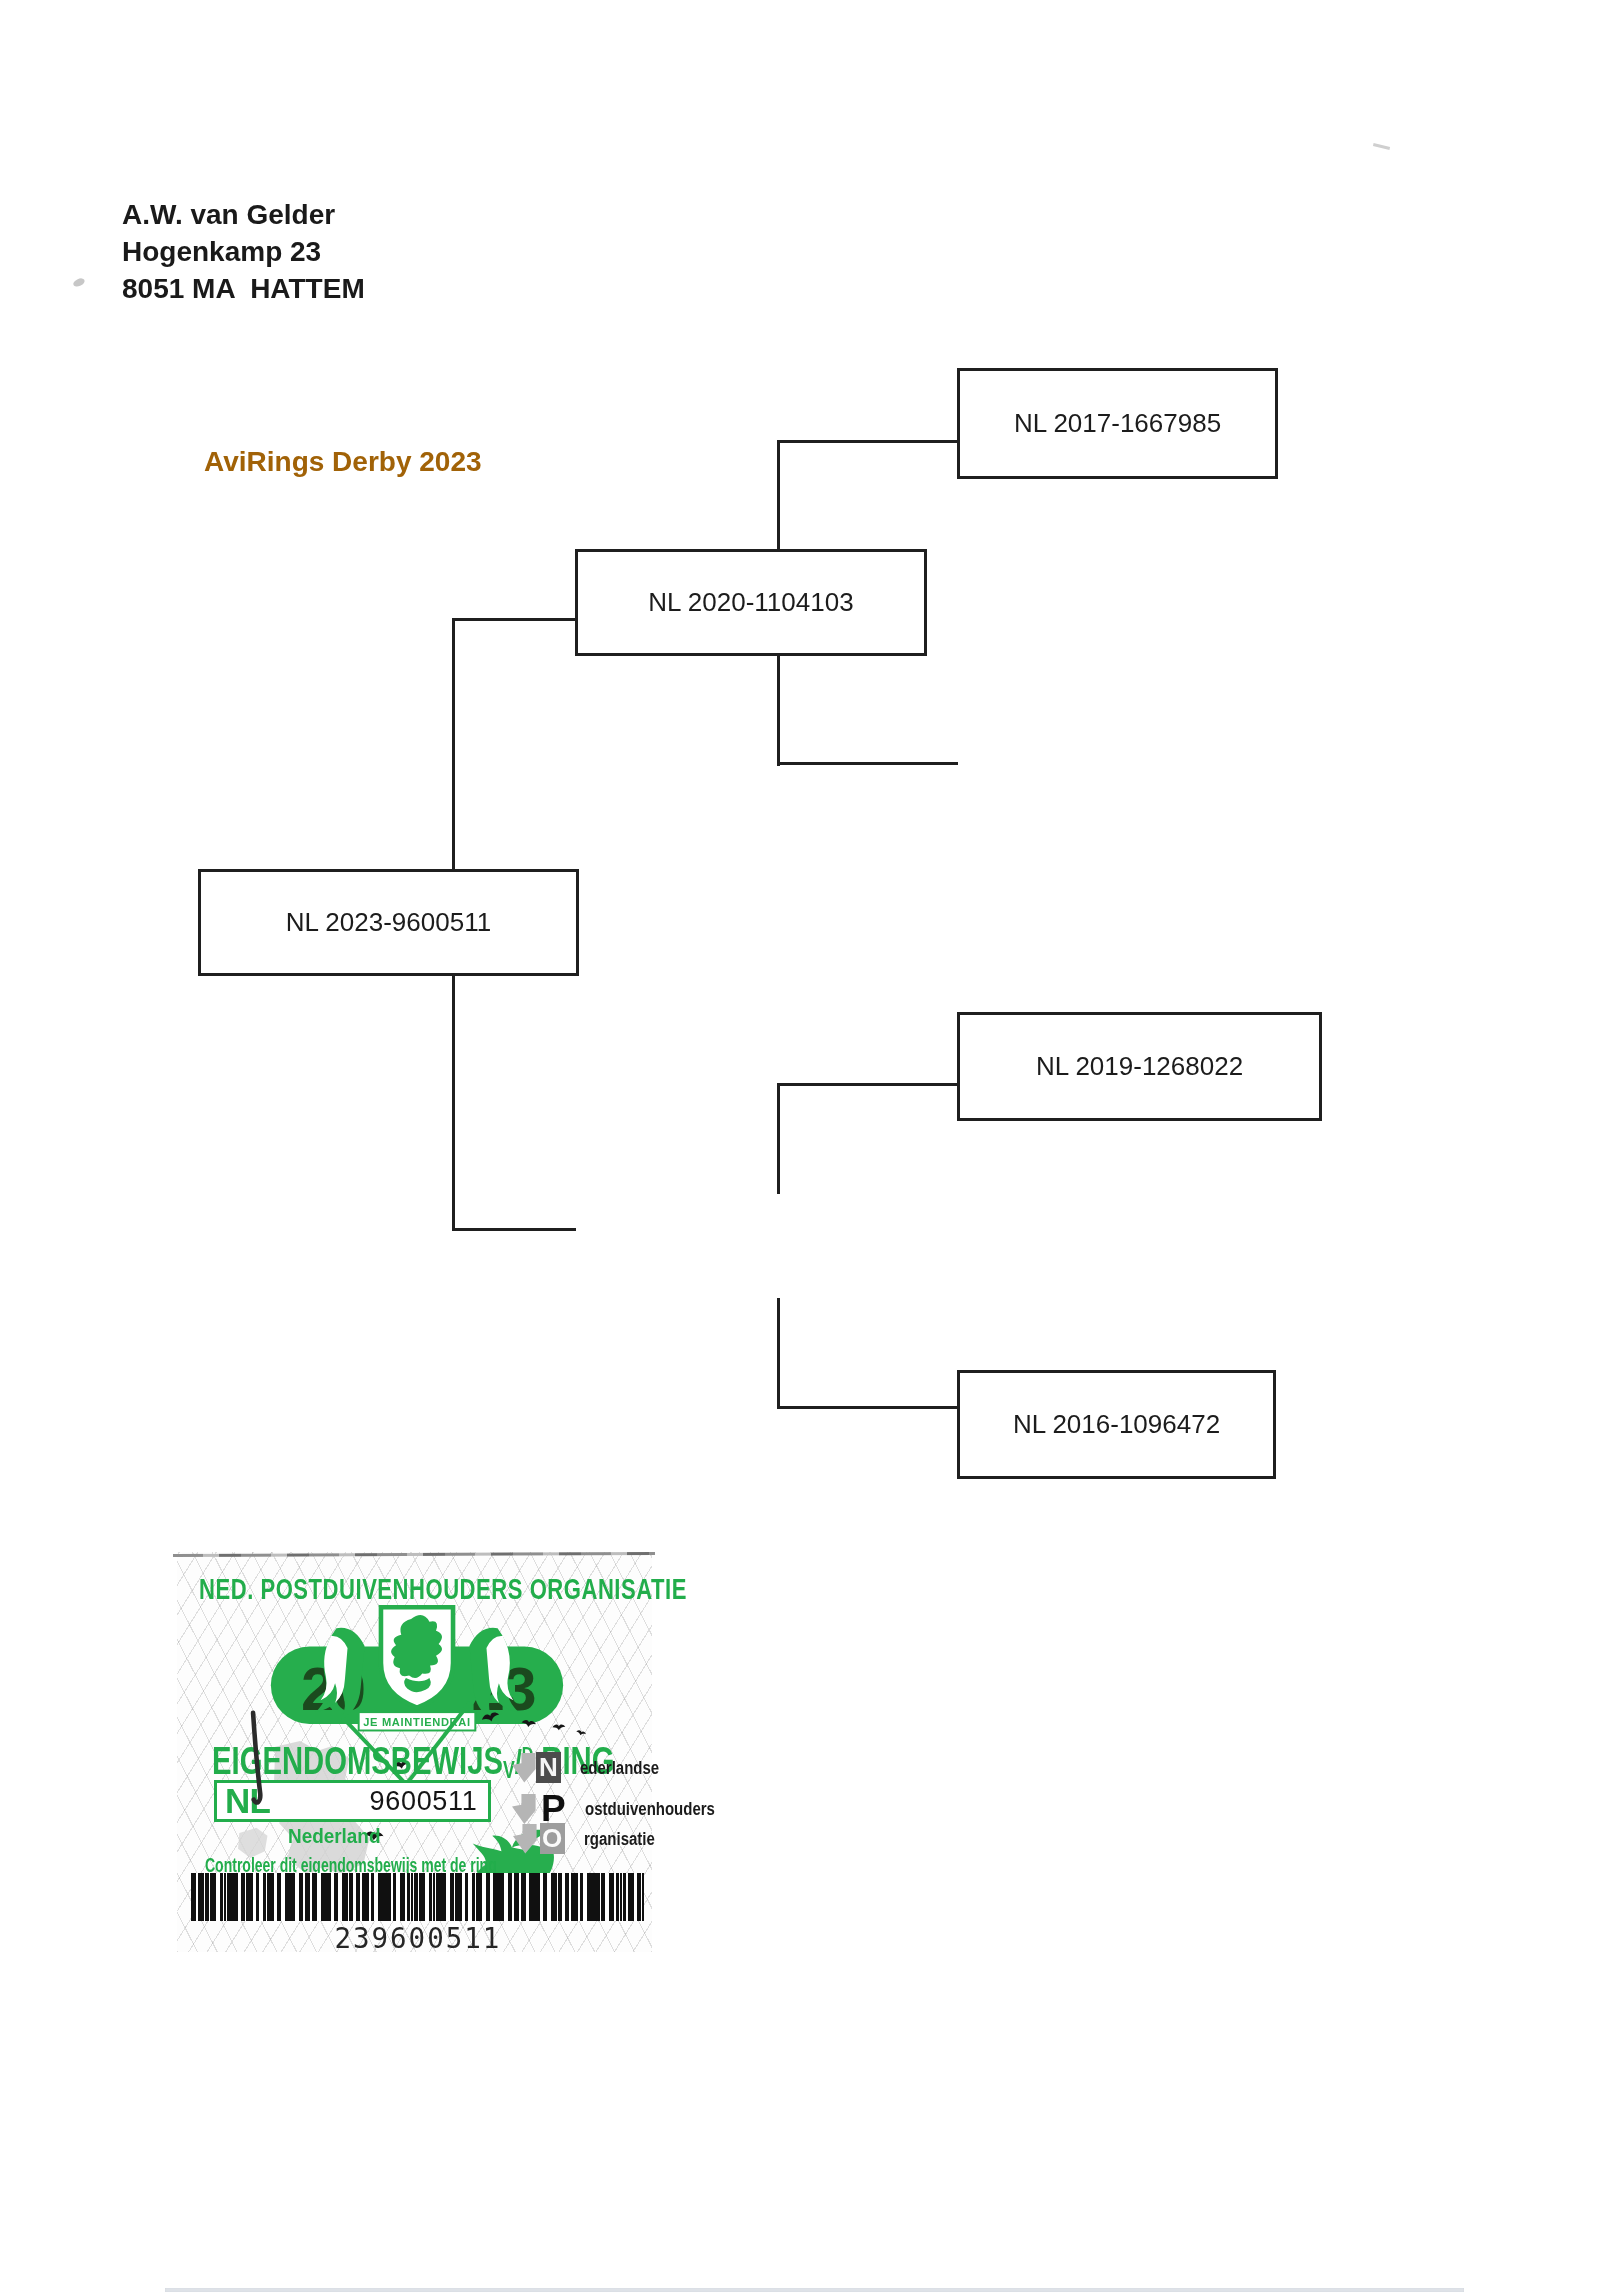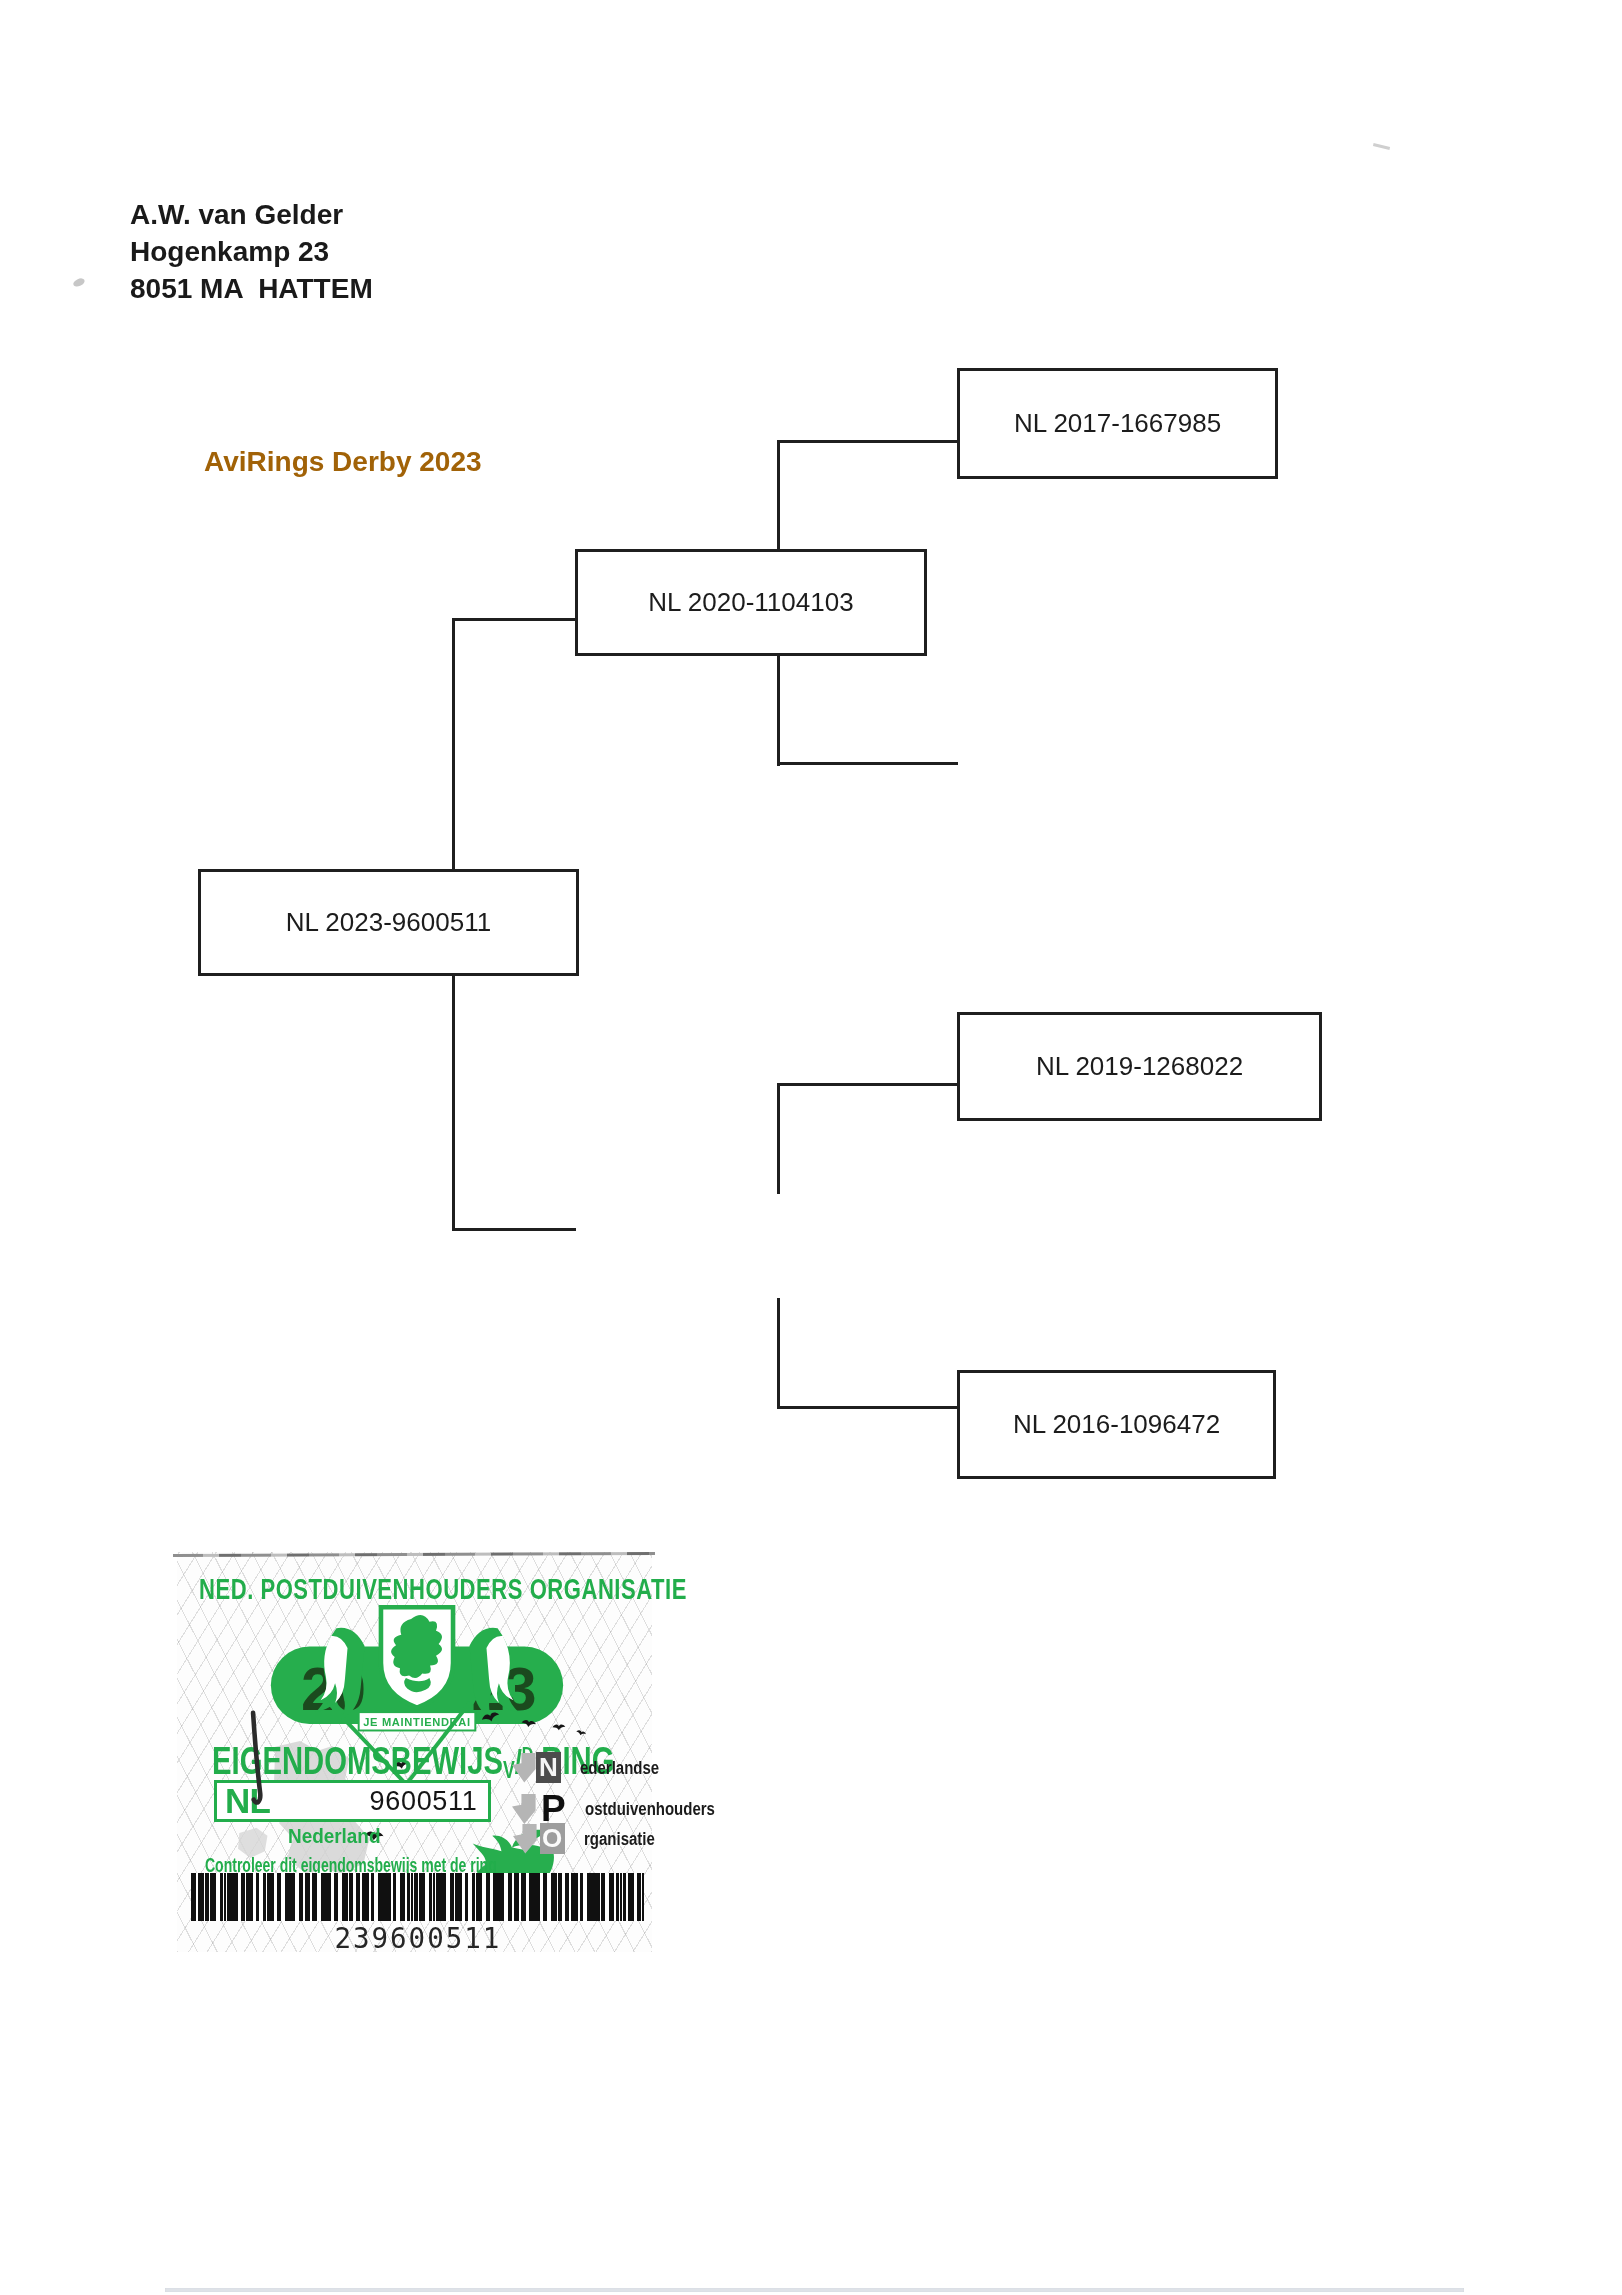--- a/index.html
+++ b/index.html
@@ -2,21 +2,21 @@
 <html style="font-size:10.5px"><head>
 <meta charset="utf-8">
 <style>
   html,body{margin:0;padding:0;background:#e8e8e8;}
   .page{
     position:relative;width:1623px;height:2295px;background:#ffffff;overflow:hidden;
     font-family:"Liberation Sans",sans-serif;color:#1f1f1f;
   }
   
   .address{position:absolute;left:122px;top:196px;font-weight:bold;font-size:28px;line-height:37px;color:#1a1a1a;}
-  .address div{white-space:pre;margin-left:8px;}
+  .address div{white-space:pre;}
   .doc-title{position:absolute;left:204px;top:446px;font-weight:bold;font-size:28px;color:#a16207;white-space:pre;}
   
   .pbox{
     position:absolute;box-sizing:border-box;border:3.3px solid #1f1f1f;background:#fff;
     display:flex;align-items:center;justify-content:center;
     font-size:26px;color:#1c1c1c;white-space:pre;
   }
   .cline{position:absolute;background:#1f1f1f;}
   
   .sticker{position:absolute;left:177px;top:1552px;width:475px;height:400px;background:#fdfdfd;}

